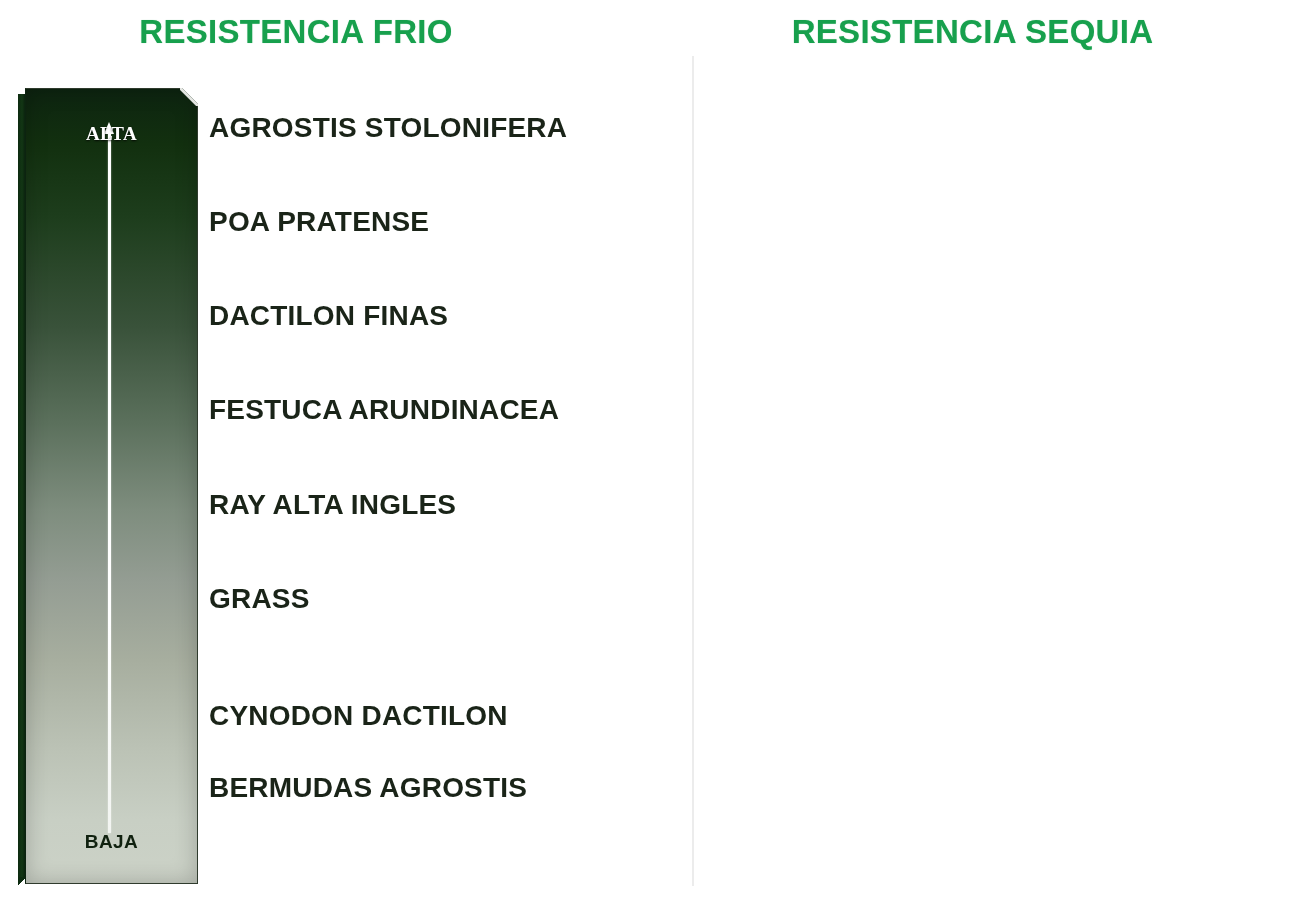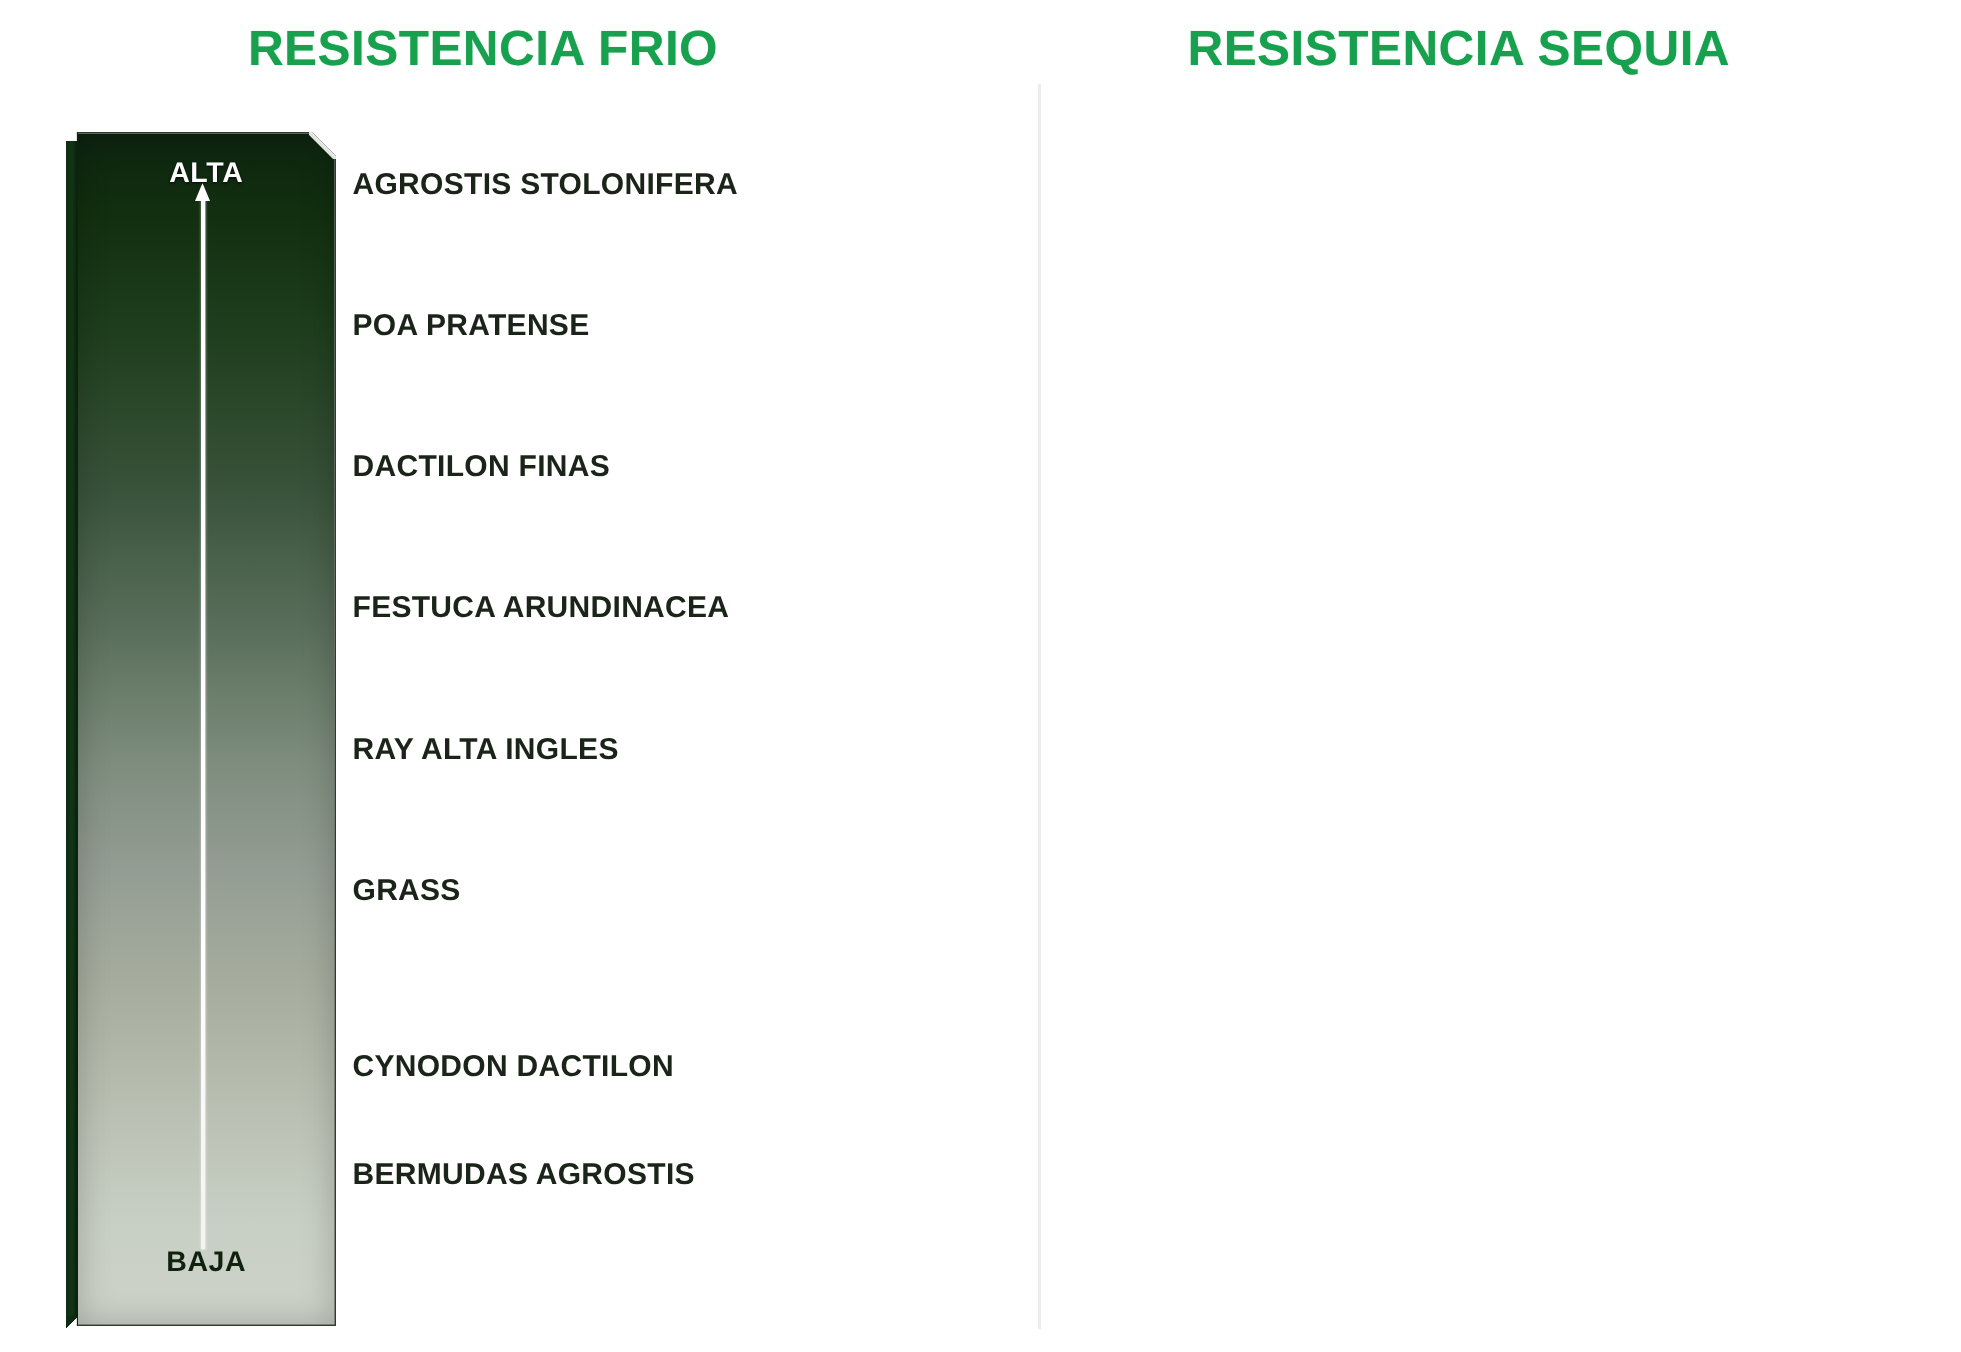--- a/index.html
+++ b/index.html
@@ -19,21 +19,21 @@
   
   .panel-divider {
     position:absolute;
     left:692px; top:56px;
     width:2px; height:830px;
     background:#ececec;
   }
 
   
   .panel { position:absolute; top:0; height:901px; }
-  #panel-frio   { left:0px;   width:692px;margin-left:26px; }
+  #panel-frio   { left:0px;   width:692px; }
   #panel-sequia { left:694px; width:537px; }
 
   .panel-title {
     position:absolute;
     top:13px;
     width:100%;
     text-align:center;
     font-size:33px;
     font-weight:bold;
     letter-spacing:0.3px;
@@ -112,36 +112,36 @@
   }
 
   .scale-label {
     position:absolute;
     width:100%;
     text-align:center;
     font-size:19px;
     font-weight:bold;
     letter-spacing:0.4px;
   }
-  .scale-label.top    { top:16px;  color:#ffffff; text-shadow:0 1px 2px rgba(0,0,0,0.8); }
+  .scale-label.top    { top:34px;  color:#ffffff; text-shadow:0 1px 2px rgba(0,0,0,0.8);font-family:Liberation Serif, serif; }
   .scale-label.bottom { bottom:30px; color:#10210f; }
 
   
   .species-list { position:absolute; }
   #list-frio   { left:209px; top:100px; }
   #list-sequia { left:893px; top:106px; }
 
   .species-item {
     position:absolute;
     white-space:nowrap;
     font-weight:bold;
     color:#1a2418;
     letter-spacing:0.2px;
   }
-  #list-frio   .species-item { font-size:20px; }
+  #list-frio   .species-item { font-size:28px; }
 </style>
 </head>
 <body>
 
 <div id="root">
 
   <div class="panel-divider"></div>
 
   <div class="panel" id="panel-frio">
 

